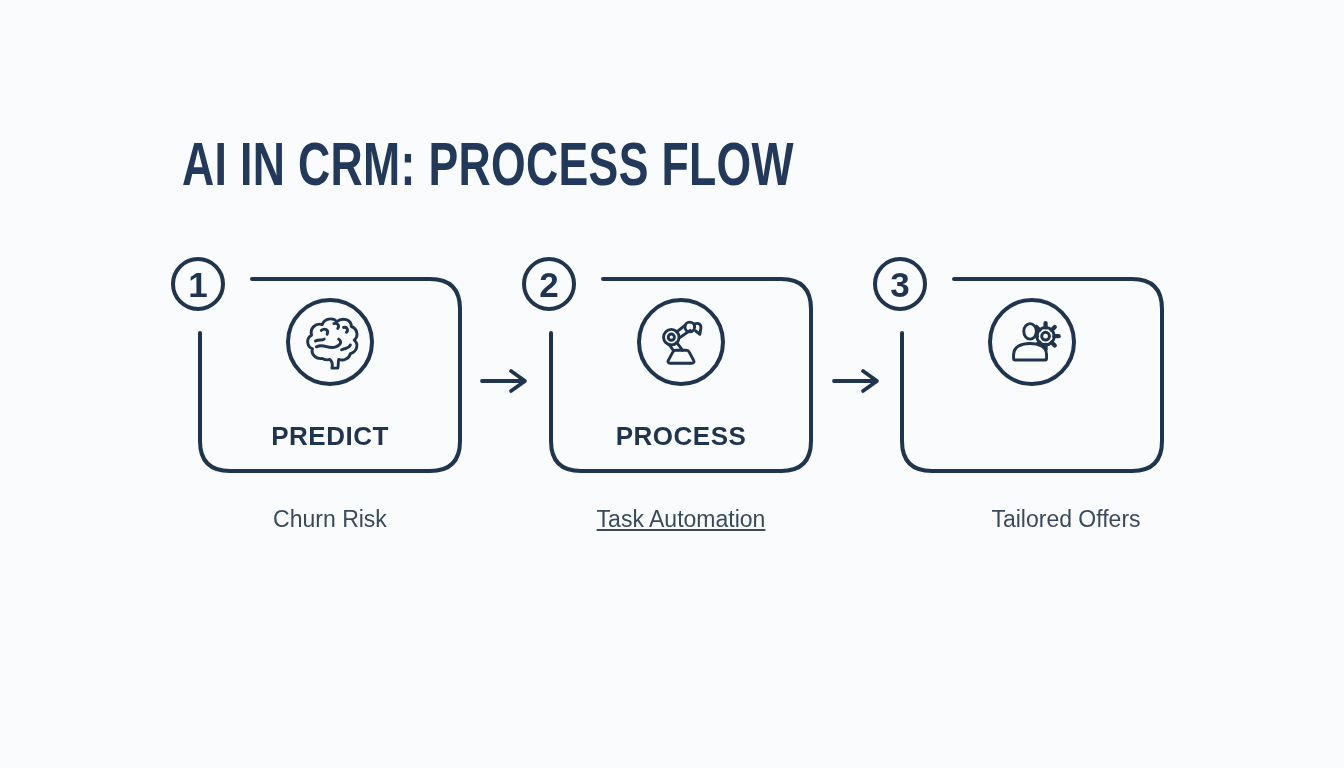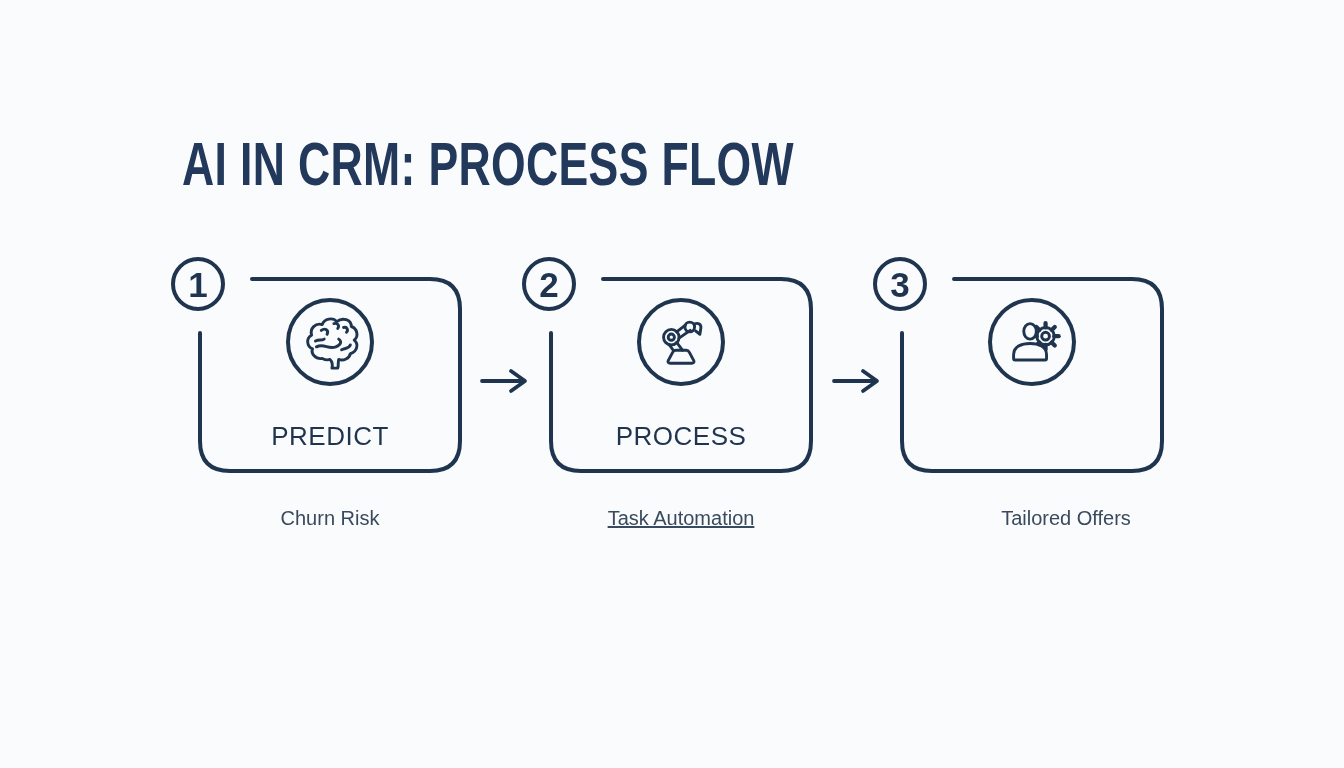--- a/index.html
+++ b/index.html
@@ -34,26 +34,26 @@
   .icon-circle{
     position:absolute;left:50%;transform:translateX(-50%);top:21px;
     width:88px;height:88px;border:4px solid var(--accent);border-radius:50%;
     display:flex;align-items:center;justify-content:center;
   }
   .icon-circle svg{width:62px;height:62px;}
   .icon-stroke{stroke:var(--accent);fill:none;stroke-linecap:round;stroke-linejoin:round;}
   .icon-fillbg{fill:var(--bg);}
   .card-label{
     position:absolute;top:145px;width:100%;text-align:center;
-    font-size:26px;font-weight:normal;color:var(--accent);
+    font-size:26px;font-weight:bold;color:var(--accent);
     letter-spacing:0.5px;line-height:1.1;
   }
   .caption{
     position:absolute;top:506px;width:264px;text-align:center;
-    font-size:20px;color:var(--caption);line-height:1.2;
+    font-size:23px;color:var(--caption);line-height:1.2;
   }
   .caption-1{left:198px;} .caption-2{left:549px;text-decoration:underline;} .caption-3{left:934px;}
   .flow-arrow{position:absolute;top:368px;width:50px;height:26px;}
   .arrow-1{left:480px;} .arrow-2{left:832px;}
   .flow-arrow path, .flow-arrow polyline{
     stroke:var(--accent);stroke-width:3.8;fill:none;
     stroke-linecap:round;stroke-linejoin:round;
   }
 </style>
 </head>

